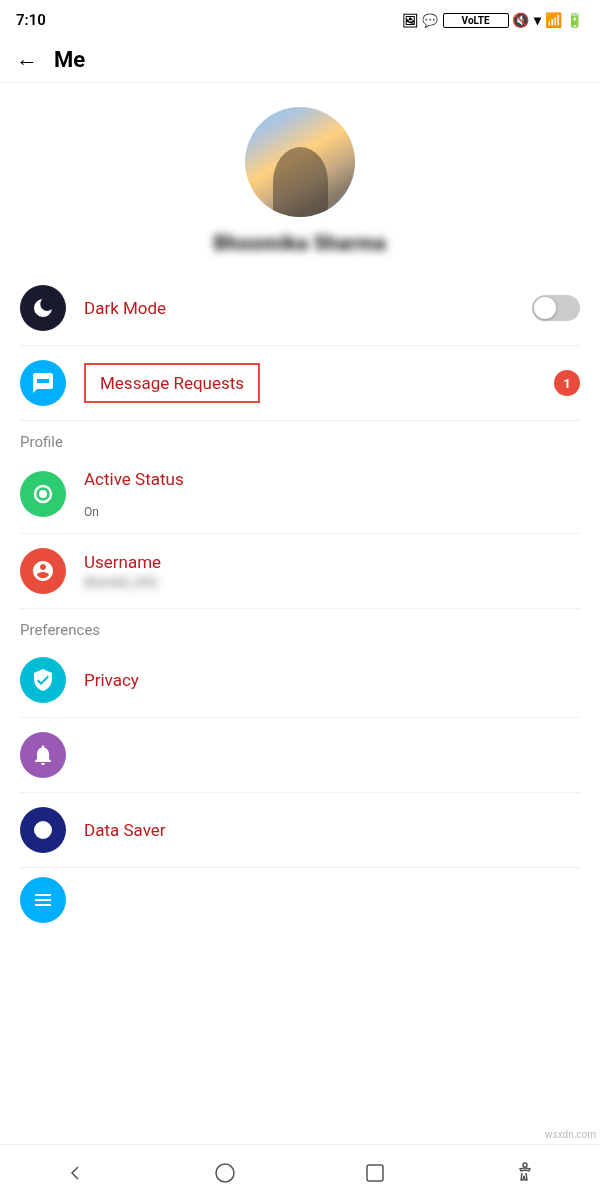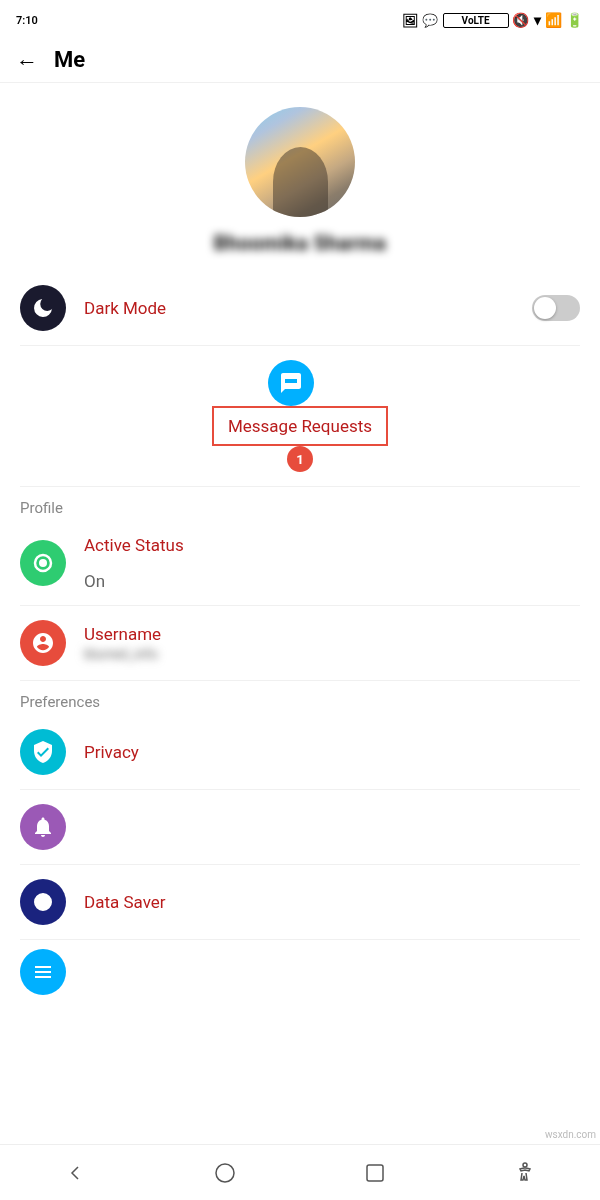--- a/index.html
+++ b/index.html
@@ -15,21 +15,21 @@
     
     .status-bar {
       display: flex;
       justify-content: space-between;
       align-items: center;
       padding: 8px 16px 4px;
       height: 36px;
       background: #fff;
     }
     .status-left {
-      font-size: 11px;
+      font-size: 15px;
       font-weight: 600;
       color: #000;
     }
     .status-right {
       display: flex;
       align-items: center;
       gap: 4px;
     }
     .status-right span {
       font-size: 11px;
@@ -120,21 +120,21 @@
     }
     .menu-text-block {
       flex: 1;
     }
     .menu-label {
       font-size: 17px;
       color: #b91c1c;
       font-weight: 400;
     }
     .menu-sublabel {
-      font-size: 17px;
+      font-size: 12px;
       color: #666;
       margin-top: 16px;
     }
     .menu-sublabel-blur {
       filter: blur(4px);
       font-size: 14px;
       color: #666;
       margin-top: 2px;
     }
 
@@ -266,21 +266,21 @@
   <div class="menu-text-block">
     <div class="menu-label">Dark Mode</div>
   </div>
   <div class="toggle">
     <div class="toggle-knob"></div>
   </div>
 </div>
 
 <div class="divider"></div>
 
-<div class="menu-item" style="position:relative;flex-direction:column;">
+<div class="menu-item" style="position:relative;">
   <div class="icon-circle" style="background:#00b0ff;">
     <svg viewBox="0 0 24 24">
         <path d="M20 2H4c-1.1 0-2 .9-2 2v18l4-4h14c1.1 0 2-.9 2-2V4c0-1.1-.9-2-2-2zm-2 10H6V8h12v4z"></path>
       </svg>
   </div>
 
   <div style="position:relative; flex:1; display:flex; align-items:center;">
     <div style="border:2.5px solid #e74c3c; padding:8px 14px; display:inline-block;">
       <span class="menu-label">Message Requests</span>
     </div>

